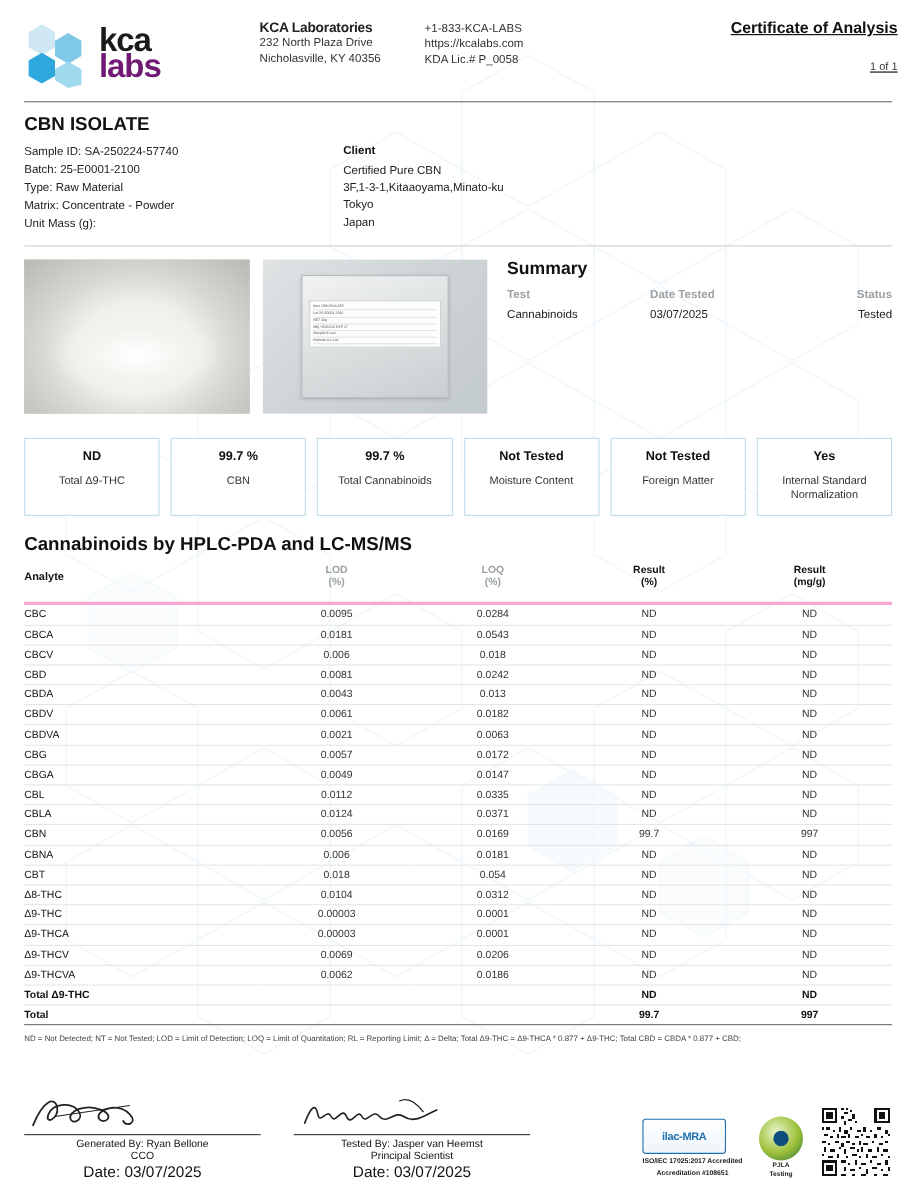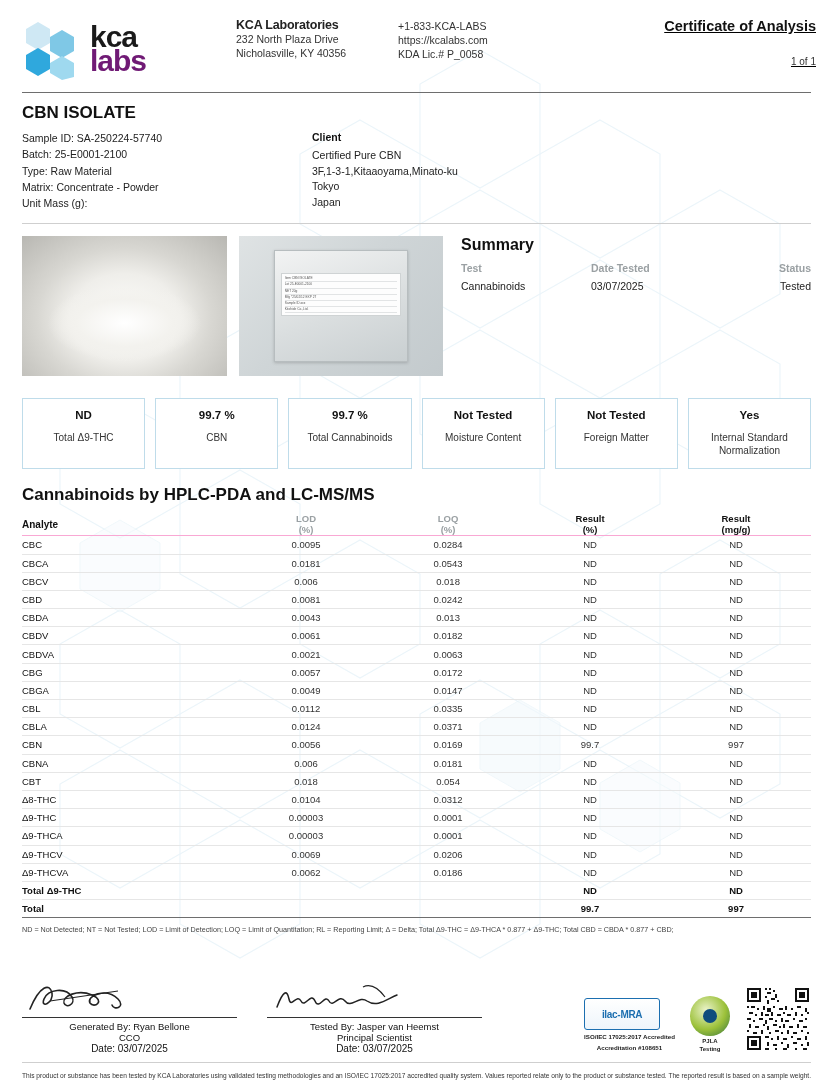--- a/index.html
+++ b/index.html
@@ -33,21 +33,21 @@
     padding:18px 17px 8px 22px;
   }
   .logo-wrap{display:flex;align-items:center;gap:6px;width:200px;}
   .logo-mark{width:62px;height:62px;position:relative;}
   .logo-text{line-height:1;}
   .logo-kca{font-size:30px;font-weight:bold;color:#1a1a1a;letter-spacing:-1px;}
   .logo-labs{font-size:30px;font-weight:bold;color:#701a75;letter-spacing:-1px;margin-top:-6px;}
   .lab-info{margin-left:14px;width:150px;}
   .lab-name{font-size:12.5px;font-weight:bold;color:#222;letter-spacing:-.2px;}
   .lab-addr{font-size:10.5px;color:#333;line-height:1.35;}
-  .lab-contact{width:150px;font-size:10.5px;color:#333;line-height:1.35;padding-top:1px;margin-left:12px;}
+  .lab-contact{width:150px;font-size:10.5px;color:#333;line-height:1.35;padding-top:1px;}
   .coa-block{margin-left:auto;text-align:right;text-decoration:underline;}
   .coa-title{font-size:14.5px;font-weight:bold;color:#111;}
   .coa-page{font-size:10px;color:#333;margin-top:22px;}
 
   hr.rule{border:0;border-top:1px solid #cfcfcf;margin:4px 22px 0 22px;}
   hr.rule.dark{border-top:1px solid #6e6e6e;}
 
   
   .sample-sec{padding:10px 22px 0 22px;position:relative;}
   .sample-title{font-size:17px;font-weight:bold;color:#111;margin-bottom:7px;}
@@ -111,21 +111,21 @@
   .box .blab{font-size:10px;color:#333;margin-top:11px;line-height:1.25;}
 
   
   .table-sec{padding:16px 22px 0 22px;}
   .table-sec h2{font-size:17px;font-weight:bold;color:#111;margin:0 0 6px 0;}
   table.cann{width:100%;border-collapse:collapse;}
   table.cann th{
     font-size:9.5px;color:#9aa0a3;font-weight:bold;text-align:center;padding:2px 0 2px 0;
   }
   table.cann th.analyte{text-align:left;color:#111;font-size:10px;}
-  table.cann thead tr.hrow th{border-bottom:1px solid #f9a8d4;padding-bottom:0;}
+  table.cann thead tr.hrow th{border-bottom:3px solid #f9a8d4;padding-bottom:12px;}
   table.cann th .unit{display:block;font-weight:bold;}
   table.cann td{
     font-size:9.5px;color:#333;text-align:center;padding:3.1px 0;border-bottom:1px solid #e6e6e6;
   }
   table.cann td.analyte{text-align:left;color:#111;}
   table.cann tr.total td{font-weight:bold;color:#111;}
   table.cann tr.total-last td{border-bottom:1px solid #6e6e6e;}
   .colA{width:27%;}
   .colB{width:18%;}
   .colC{width:18%;}
@@ -133,21 +133,21 @@
   .colE{width:19%;}
   .footnote{font-size:7.2px;color:#444;padding:7px 22px 0 22px;line-height:1.4;}
 
   
   .sig-sec{display:flex;padding:46px 22px 0 22px;align-items:flex-end;gap:30px;}
   .sig-col{width:215px;position:relative;}
   .sig-img{height:34px;position:relative;}
   .sig-line{border-top:1px solid #333;margin-top:2px;}
   .sig-name{font-size:9.5px;color:#111;text-align:center;padding-top:3px;}
   .sig-role{font-size:9.5px;color:#111;text-align:center;}
-  .sig-date{font-size:10px;color:#111;text-align:center;}
+  .sig-date{font-size:14px;color:#111;text-align:center;}
   .badges{margin-left:auto;display:flex;align-items:flex-end;gap:12px;padding-bottom:2px;}
   .badge-ilac{text-align:center;}
   .ilac-mark{
     width:74px;height:30px;border:1px solid #1c6fb0;border-radius:3px;
     background:linear-gradient(#ffffff,#eef5fb);
     display:flex;align-items:center;justify-content:center;
     font-size:10px;font-weight:bold;color:#1c6fb0;letter-spacing:-.3px;
   }
   .ilac-cap{font-size:6.2px;color:#222;line-height:1.3;margin-top:3px;font-weight:bold;}
   .pjla{width:46px;text-align:center;}

